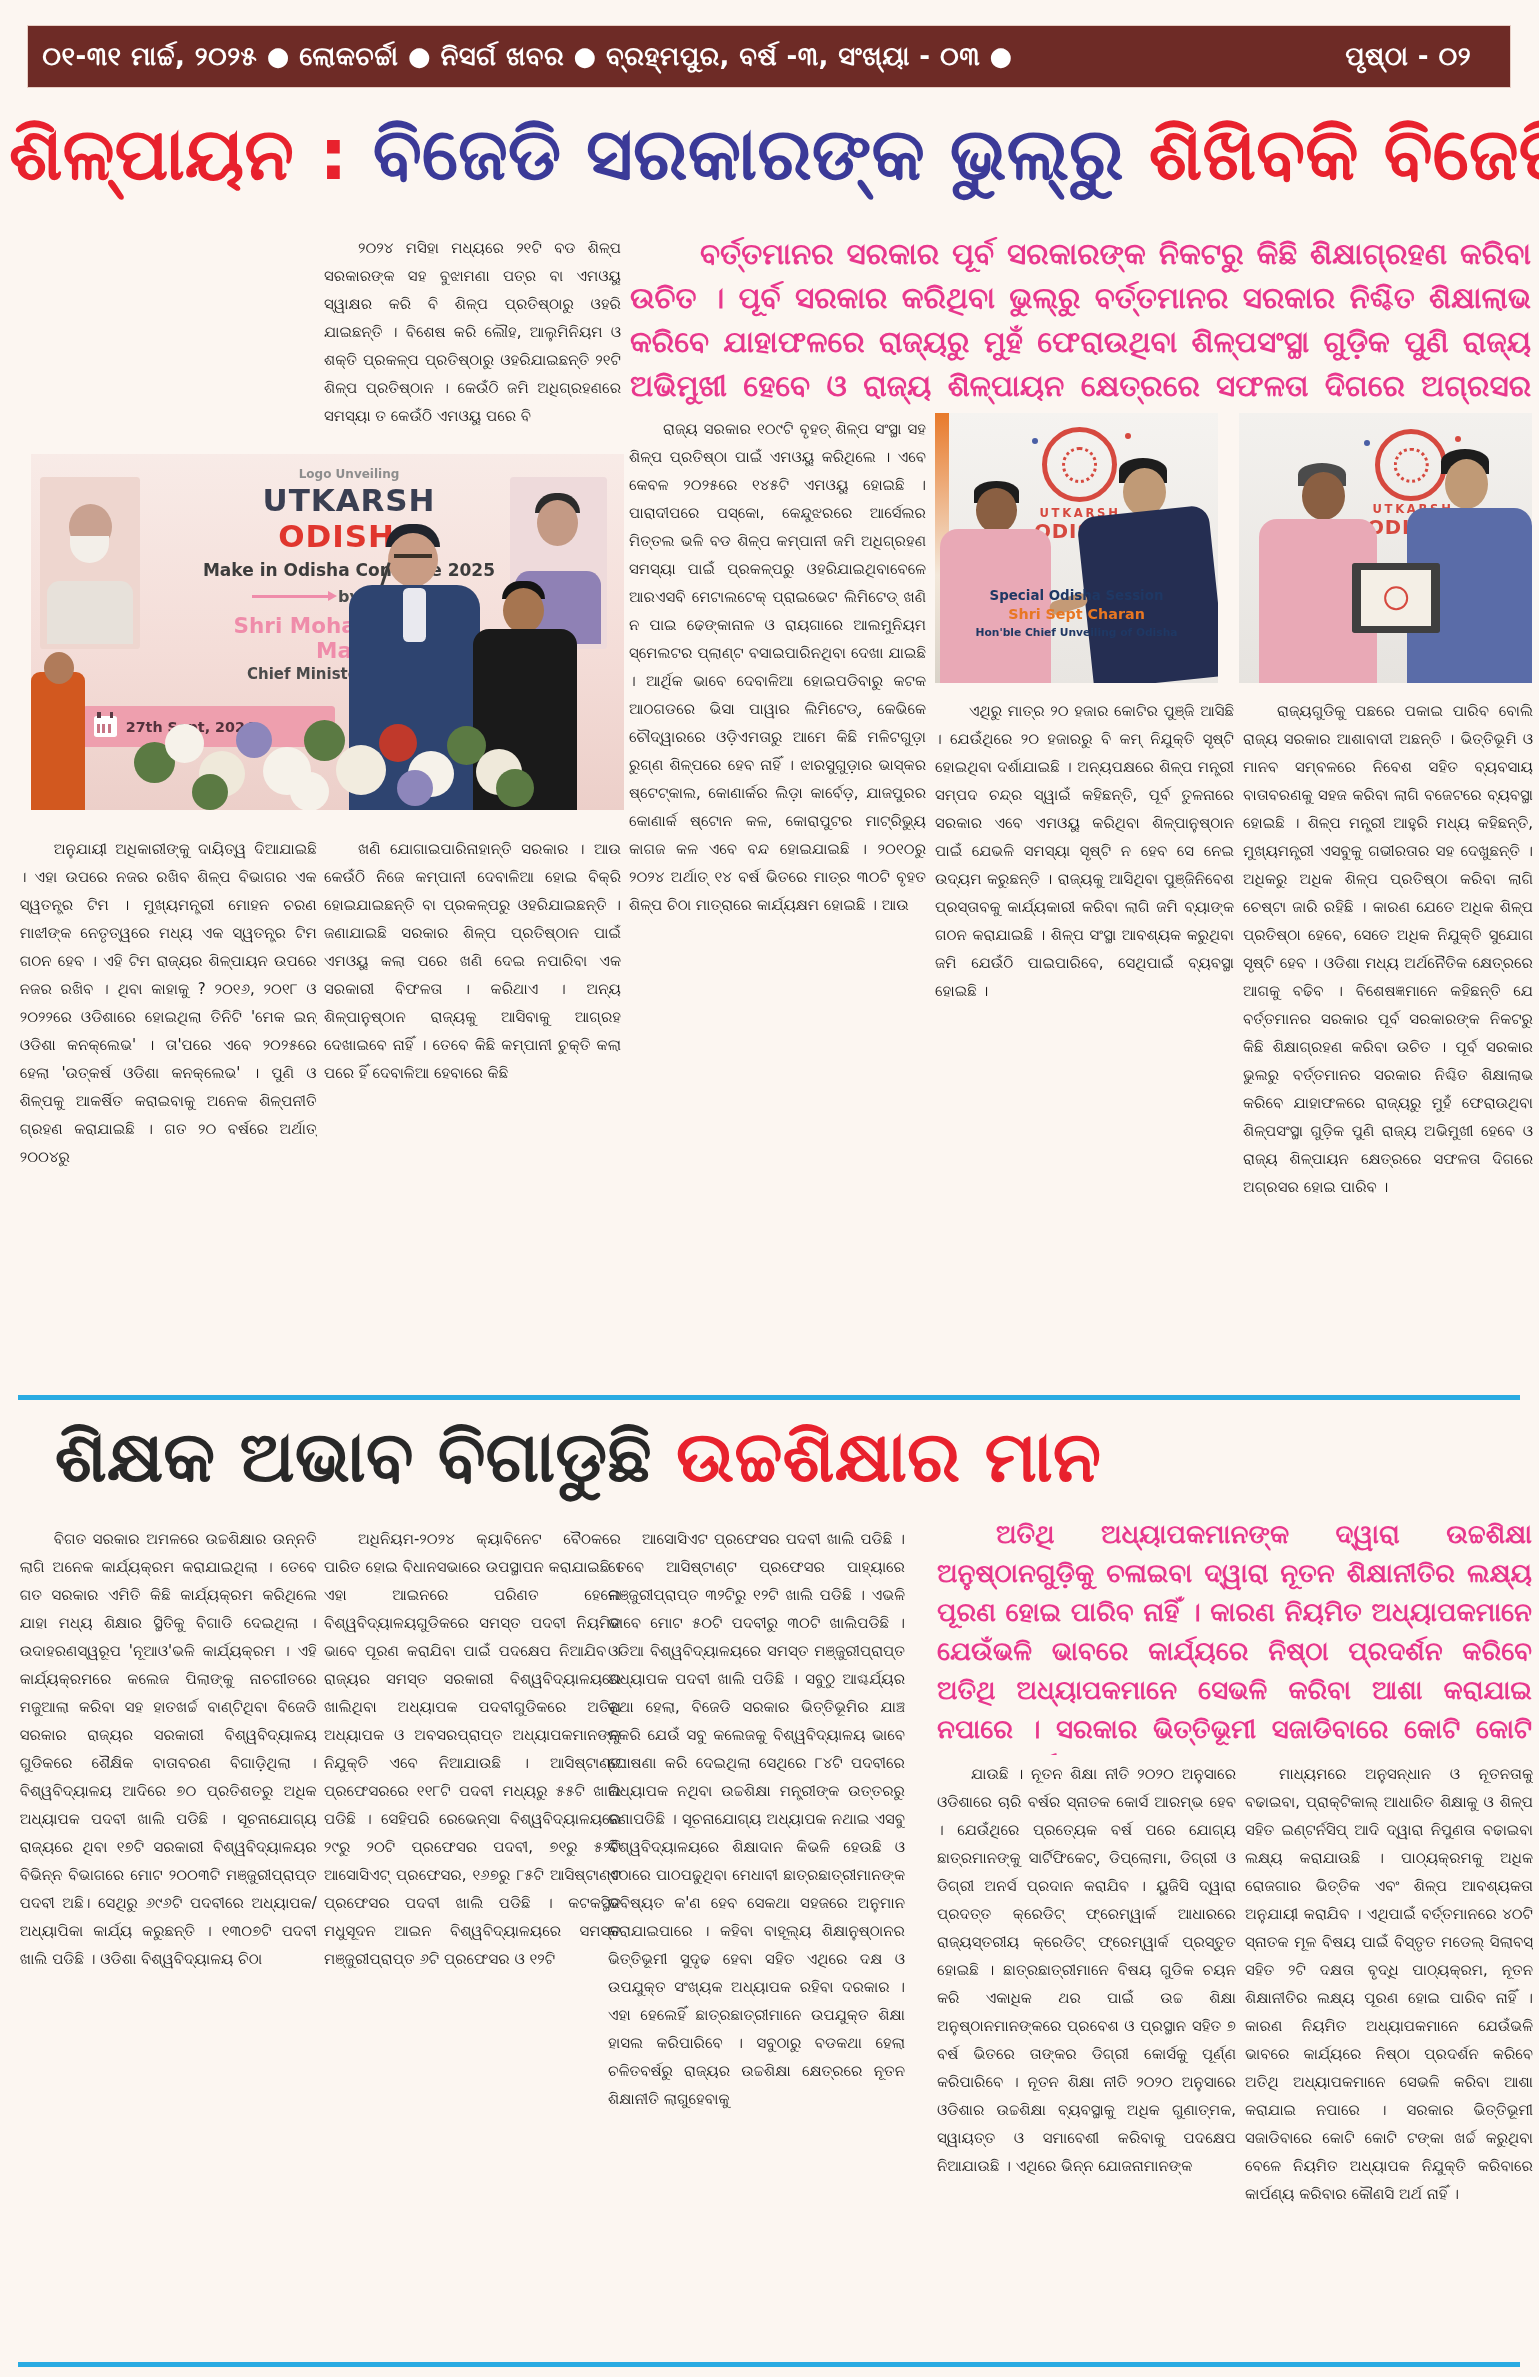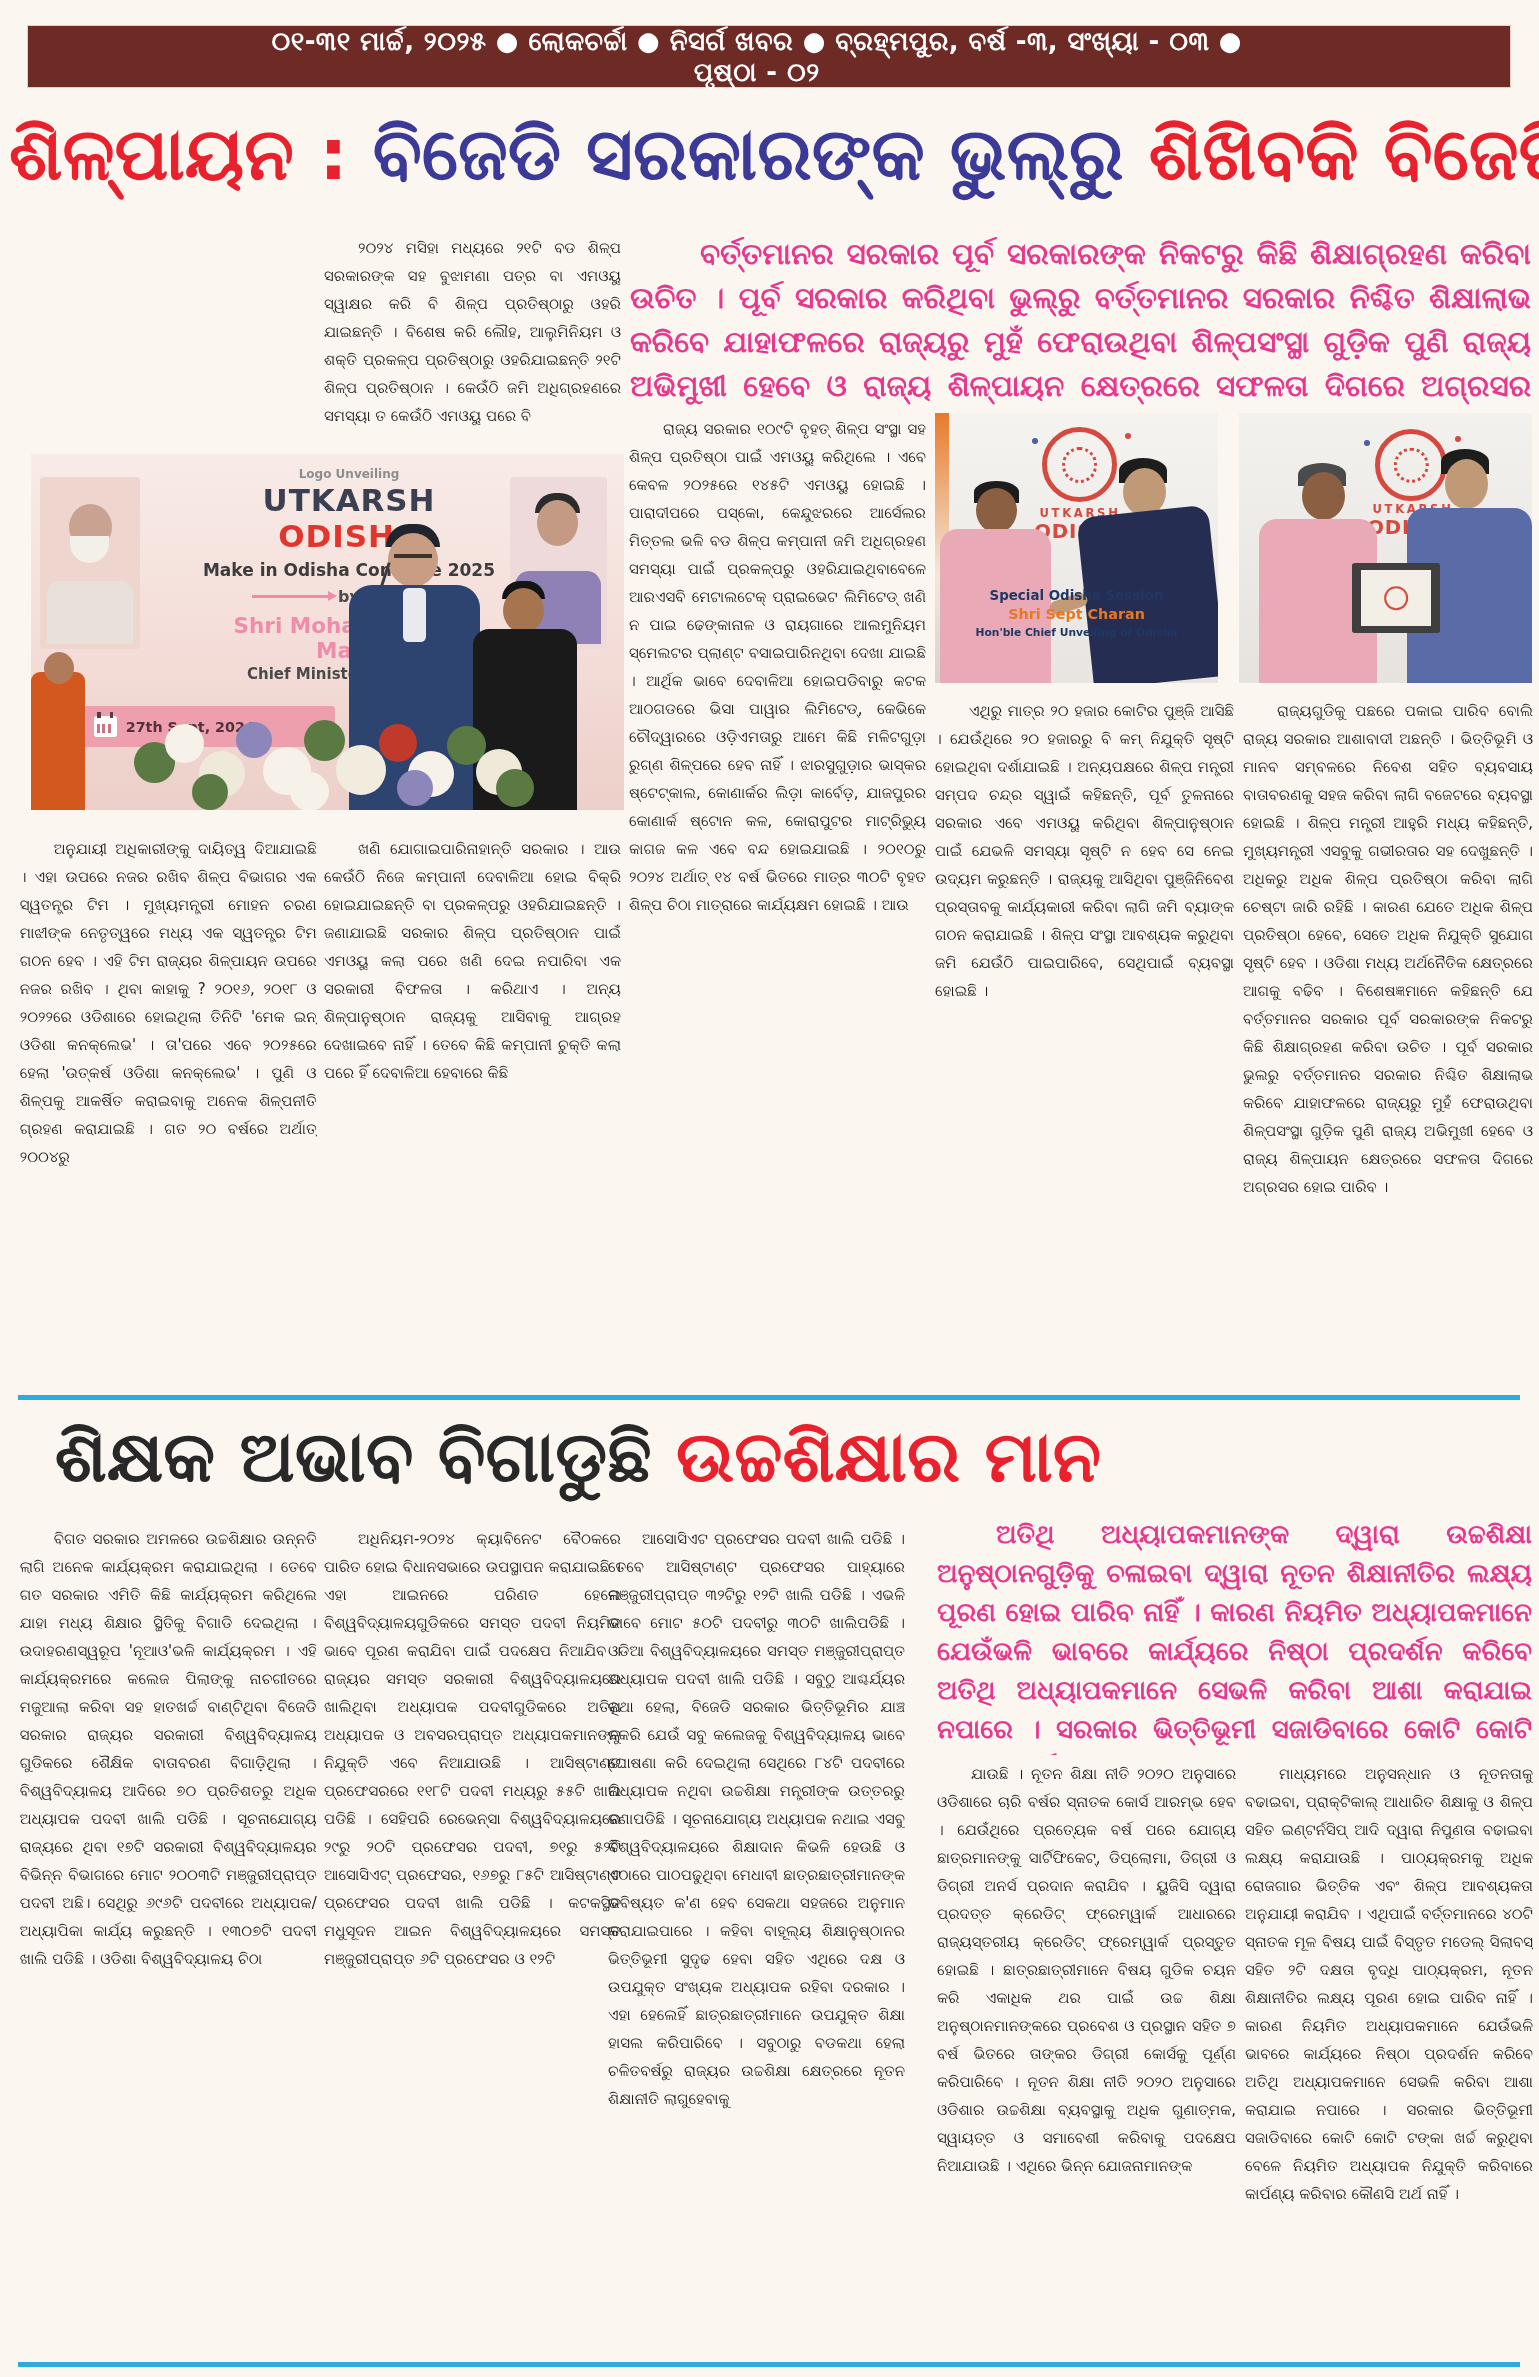--- a/index.html
+++ b/index.html
@@ -10,21 +10,21 @@
   .page{
     position:relative;width:1540px;height:2377px;margin:0 auto;
     background:#fcf6f1;overflow:hidden;
   }
   
   .masthead{
     position:absolute;left:27px;top:25px;width:1484px;height:63px;
     background:#6e2b26;border:1.8px solid #e7cfc6;box-sizing:border-box;
     display:flex;align-items:center;justify-content:space-between;
     padding:0 39px 0 14.3px;color:#ffffff;font-size:26px;font-weight:bold;
-    letter-spacing:0.4px;white-space:nowrap;flex-direction:column;
+    letter-spacing:0.4px;white-space:nowrap;
   }
   
   .headline1{
     position:absolute;left:9px;top:100px;width:1522px;text-align:center;
     font-size:72px;font-weight:bold;white-space:nowrap;line-height:1.5;
   }
   .hl-red{color:#e8212d}
   .hl-blue{color:#3b3a98}
   .hl-dark{color:#282828}
   

